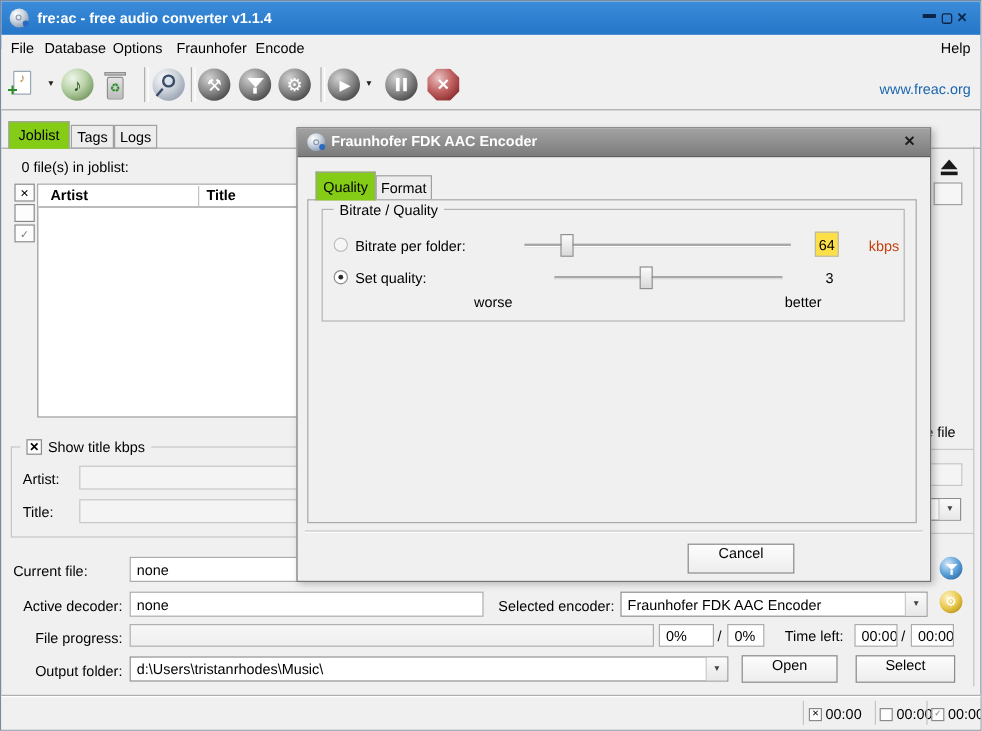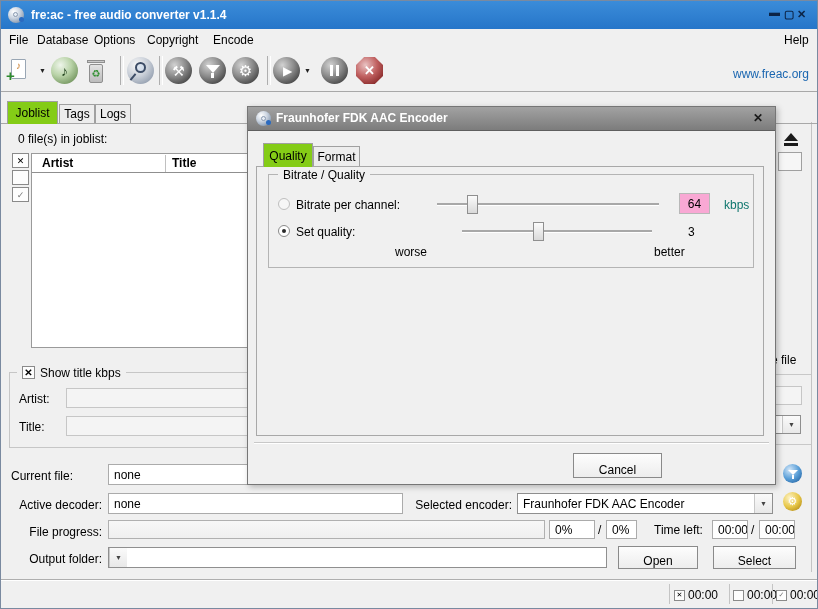--- a/index.html
+++ b/index.html
@@ -10,21 +10,21 @@
   .txt{position:absolute;white-space:nowrap;}
   
   .titlebar{left:0;top:0;width:100%;height:40px;background:linear-gradient(#3b8cd9,#1d6cc2);}
   .titlebar .wtitle{color:#fff;font-weight:bold;}
   .winbtn{color:#0c2446;font-weight:bold;font-size:11px;cursor:default;}
   
   .field{position:absolute;box-sizing:border-box;border:1px solid #ababab;background:#fff;
          display:flex;align-items:center;padding:0 5px;overflow:hidden;white-space:nowrap;}
   .field.dis{background:#f4f4f4;border-color:#c6c6c6;}
   .btn{position:absolute;box-sizing:border-box;border:1px solid #8a8a8a;
-       background:linear-gradient(#fdfdfd,#ededed);display:flex;align-items:flex-end;
+       background:linear-gradient(#fdfdfd,#ededed);display:flex;align-items:flex-start;
        justify-content:center;cursor:default;}
   .combo{position:absolute;box-sizing:border-box;border:1px solid #8f8f8f;background:#fff;
          display:flex;align-items:center;}
   .combo .ctext{flex:1;padding:0 5px;overflow:hidden;white-space:nowrap;}
   .combo .carrow{width:17px;align-self:stretch;border-left:1px solid #c8c8c8;
          background:linear-gradient(#fafafa,#e8e8e8);display:flex;align-items:center;
          justify-content:center;font-size:7px;color:#444;}
   .cb{position:absolute;box-sizing:border-box;border:1px solid #8a8a8a;background:#fdfdfd;
       display:flex;align-items:center;justify-content:center;}
   .radio{position:absolute;width:12px;height:12px;border-radius:50%;border:1px solid #8a8a8a;
@@ -77,21 +77,21 @@
     <div class="txt wtitle" style="left:30px;top:7px;">fre:ac - free audio converter v1.1.4</div>
     <div class="txt winbtn" style="left:768px;top:5px;">▬</div>
     <div class="txt winbtn" style="left:783px;top:7px;">▢</div>
     <div class="txt winbtn" style="left:796px;top:7px;">✕</div>
   </div>
 
   <div class="abs" style="left:0;top:28px;width:818px;height:22px;background:#f0f0f0;">
     <div class="txt" style="left:8px;top:4px;">File</div>
     <div class="txt" style="left:36px;top:4px;">Database</div>
     <div class="txt" style="left:93px;top:4px;">Options</div>
-    <div class="txt" style="left:146px;top:4px;">Copyright</div>
+    <div class="txt" style="left:146px;top:4px;">Fraunhofer</div>
     <div class="txt" style="left:212px;top:4px;">Encode</div>
     <div class="txt" style="left:783px;top:4px;">Help</div>
   </div>
 
   <div class="abs" style="left:0;top:50px;width:818px;height:41px;background:#f0f0f0;border-bottom:1px solid #a8a8a8;">
 
     <div class="abs" style="left:5px;top:6px;width:40px;height:30px;">
       <div class="abs" style="left:5px;top:2px;width:15px;height:20px;background:#fff;border:1px solid #99a6b4;border-radius:1px;"></div>
       <div class="txt" style="left:10px;top:3px;font-size:10px;color:#c87b2a;">♪</div>
       <div class="txt" style="left:0px;top:10px;font-size:15px;font-weight:bold;color:#2e8b2e;">+</div>
@@ -244,20 +244,21 @@
   <div class="field" style="left:711px;top:519px;width:36px;height:19px;">
     <span>00:00</span>
   </div>
   <div class="txt" style="left:750px;top:522px;">/</div>
   <div class="field" style="left:758px;top:519px;width:36px;height:19px;">
     <span>00:00</span>
   </div>
 
   <div class="txt" style="left:10px;top:551px;width:91px;text-align:right;">Output folder:</div>
   <div class="combo" style="left:107px;top:546px;width:499px;height:21px;">
+    <div class="ctext">d:\Users\tristanrhodes\Music\</div>
     <div class="carrow">▼</div>
   </div>
   <div class="btn" style="left:617px;top:545px;width:80px;height:23px;">
     <span>Open</span>
   </div>
   <div class="btn" style="left:712px;top:545px;width:83px;height:23px;">
     <span>Select</span>
   </div>
 
   <div class="abs" style="left:0;top:578px;width:818px;height:31px;background:#f0f0f0;border-top:1px solid #aeaeae;box-shadow:inset 0 1px 0 #fff;">
@@ -293,27 +294,27 @@
     </div>
     <div class="tab" style="left:65px;top:39px;width:47px;height:21px;">
       <span>Format</span>
     </div>
     <div class="abs" style="left:8px;top:59px;width:508px;height:270px;border:1px solid #a8a8a8;background:#f0f0f0;z-index:2;"></div>
 
     <div class="abs" style="left:20px;top:67px;width:486px;height:94px;border:1px solid #b4b4b4;z-index:3;"></div>
     <div class="abs" style="left:30px;top:61px;background:#f0f0f0;padding:0 5px;z-index:4;">Bitrate / Quality</div>
 
     <div class="radio dis" style="left:30px;top:91px;z-index:4;"></div>
-    <div class="txt" style="left:48px;top:91px;z-index:4;">Bitrate per channel:</div>
+    <div class="txt" style="left:48px;top:91px;z-index:4;">Bitrate per folder:</div>
     <div class="track" style="left:189px;top:96px;width:222px;z-index:4;"></div>
     <div class="thumb" style="left:219px;top:88px;z-index:5;"></div>
-    <div class="field" style="left:431px;top:86px;width:31px;height:21px;justify-content:center;padding:0;z-index:4;background:#f9a8d4;border-color:#b8b8b8;">
+    <div class="field" style="left:431px;top:86px;width:20px;height:21px;justify-content:center;padding:0;z-index:4;background:#fde047;border-color:#b8b8b8;">
       <span>64</span>
     </div>
-    <div class="txt" style="left:476px;top:91px;color:#0f766e;z-index:4;">kbps</div>
+    <div class="txt" style="left:476px;top:91px;color:#c2410c;z-index:4;">kbps</div>
 
     <div class="radio checked" style="left:30px;top:118px;z-index:4;"></div>
     <div class="txt" style="left:48px;top:118px;z-index:4;">Set quality:</div>
     <div class="track" style="left:214px;top:123px;width:190px;z-index:4;"></div>
     <div class="thumb" style="left:285px;top:115px;z-index:5;"></div>
     <div class="txt" style="left:440px;top:118px;z-index:4;">3</div>
 
     <div class="txt" style="left:147px;top:138px;z-index:4;">worse</div>
     <div class="txt" style="left:406px;top:138px;z-index:4;">better</div>
 

